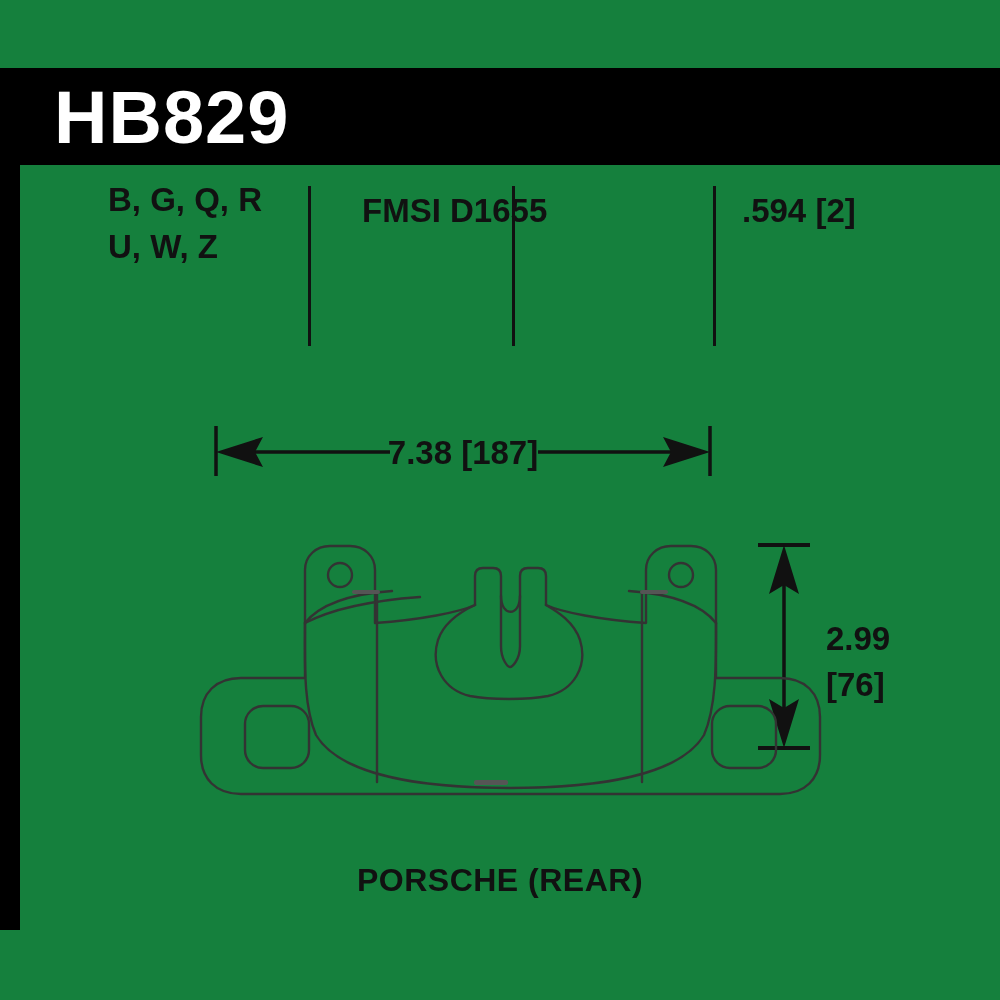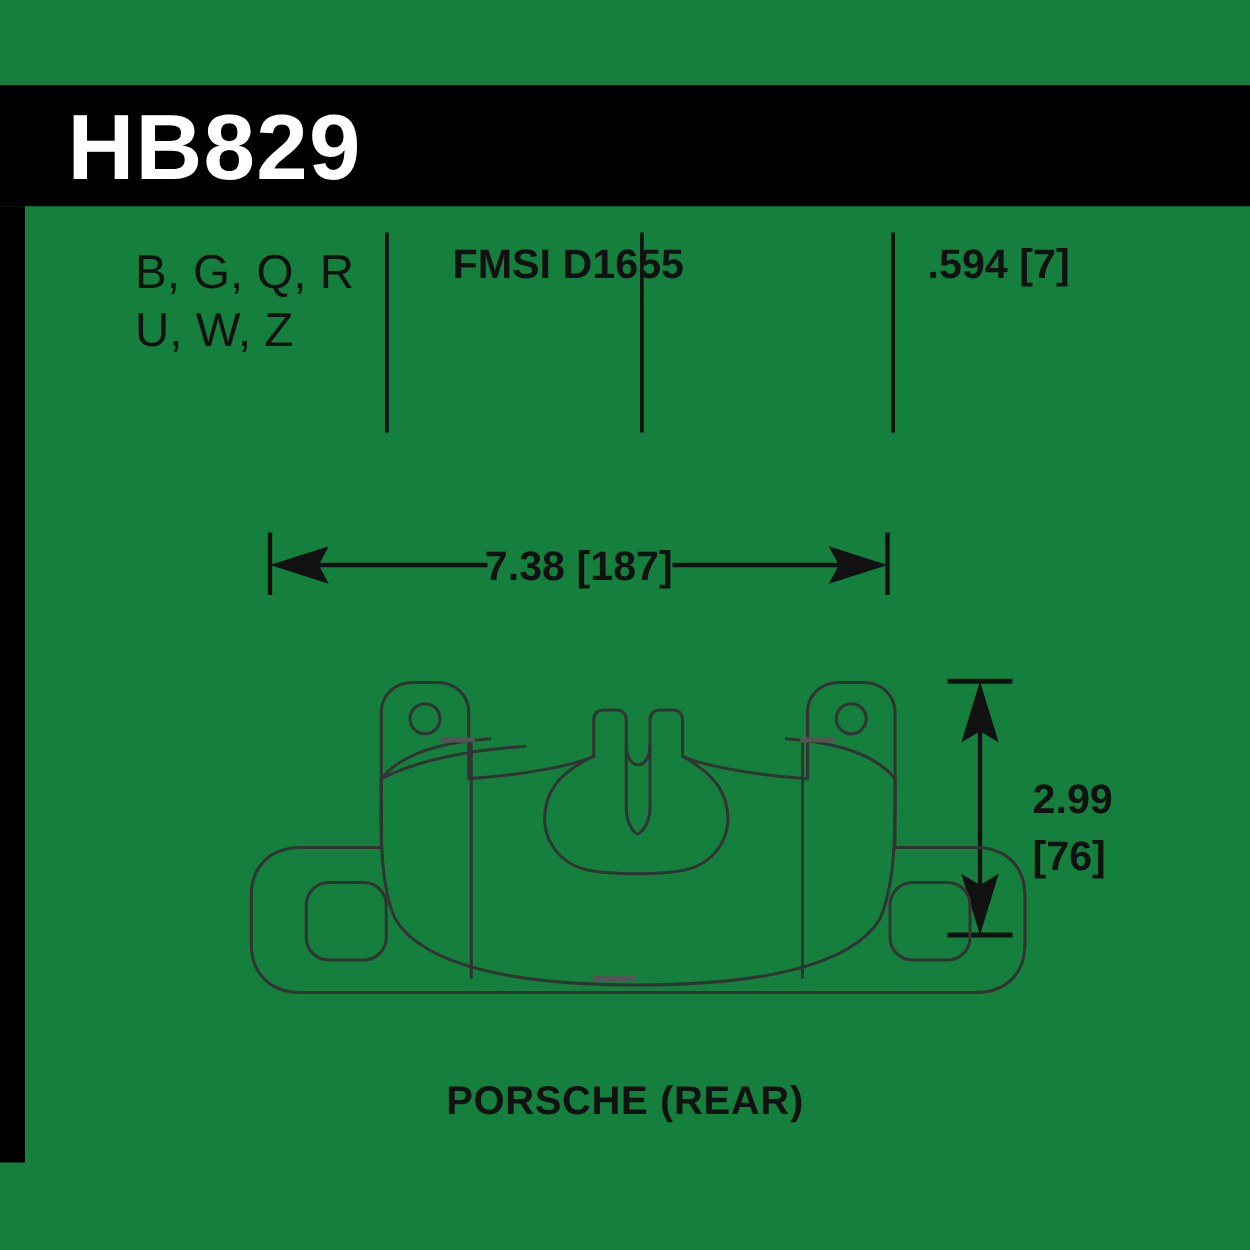--- a/index.html
+++ b/index.html
@@ -49,23 +49,23 @@
   .spec-row {
     position: absolute;
     left: 20px;
     top: 165px;
     width: 980px;
     height: 190px;
   }
   .compound-codes {
     position: absolute;
     left: 88px;
-    top: 30px;
-    font-size: 38px;
-    font-weight: normal;
+    top: 11px;
+    font-size: 33px;
+    font-weight: bold;
     color: #111111;
     line-height: 47px;
     white-space: nowrap;
   }
   .fmsi-code {
     position: absolute;
     left: 310px;
     top: 22px;
     font-size: 33px;
     font-weight: bold;
@@ -140,21 +140,21 @@
 
   <div class="spec-row">
     <div class="compound-codes">
       <div>B, G, Q, R</div>
       <div>U, W, Z</div>
     </div>
     <div class="divider d1"></div>
     <div class="fmsi-code">FMSI D1655</div>
     <div class="divider d2"></div>
     <div class="divider d3"></div>
-    <div class="thickness-code">.594 [7]</div>
+    <div class="thickness-code">.594 [2]</div>
   </div>
 
   <div class="drawing">
     <svg width="980" height="570" viewBox="0 0 980 570" xmlns="http://www.w3.org/2000/svg">
 
       <g stroke="#111111" fill="#111111">
 
         <line x1="196" y1="66" x2="196" y2="116" stroke-width="3.5"></line>
         <line x1="690" y1="66" x2="690" y2="116" stroke-width="3.5"></line>
 

